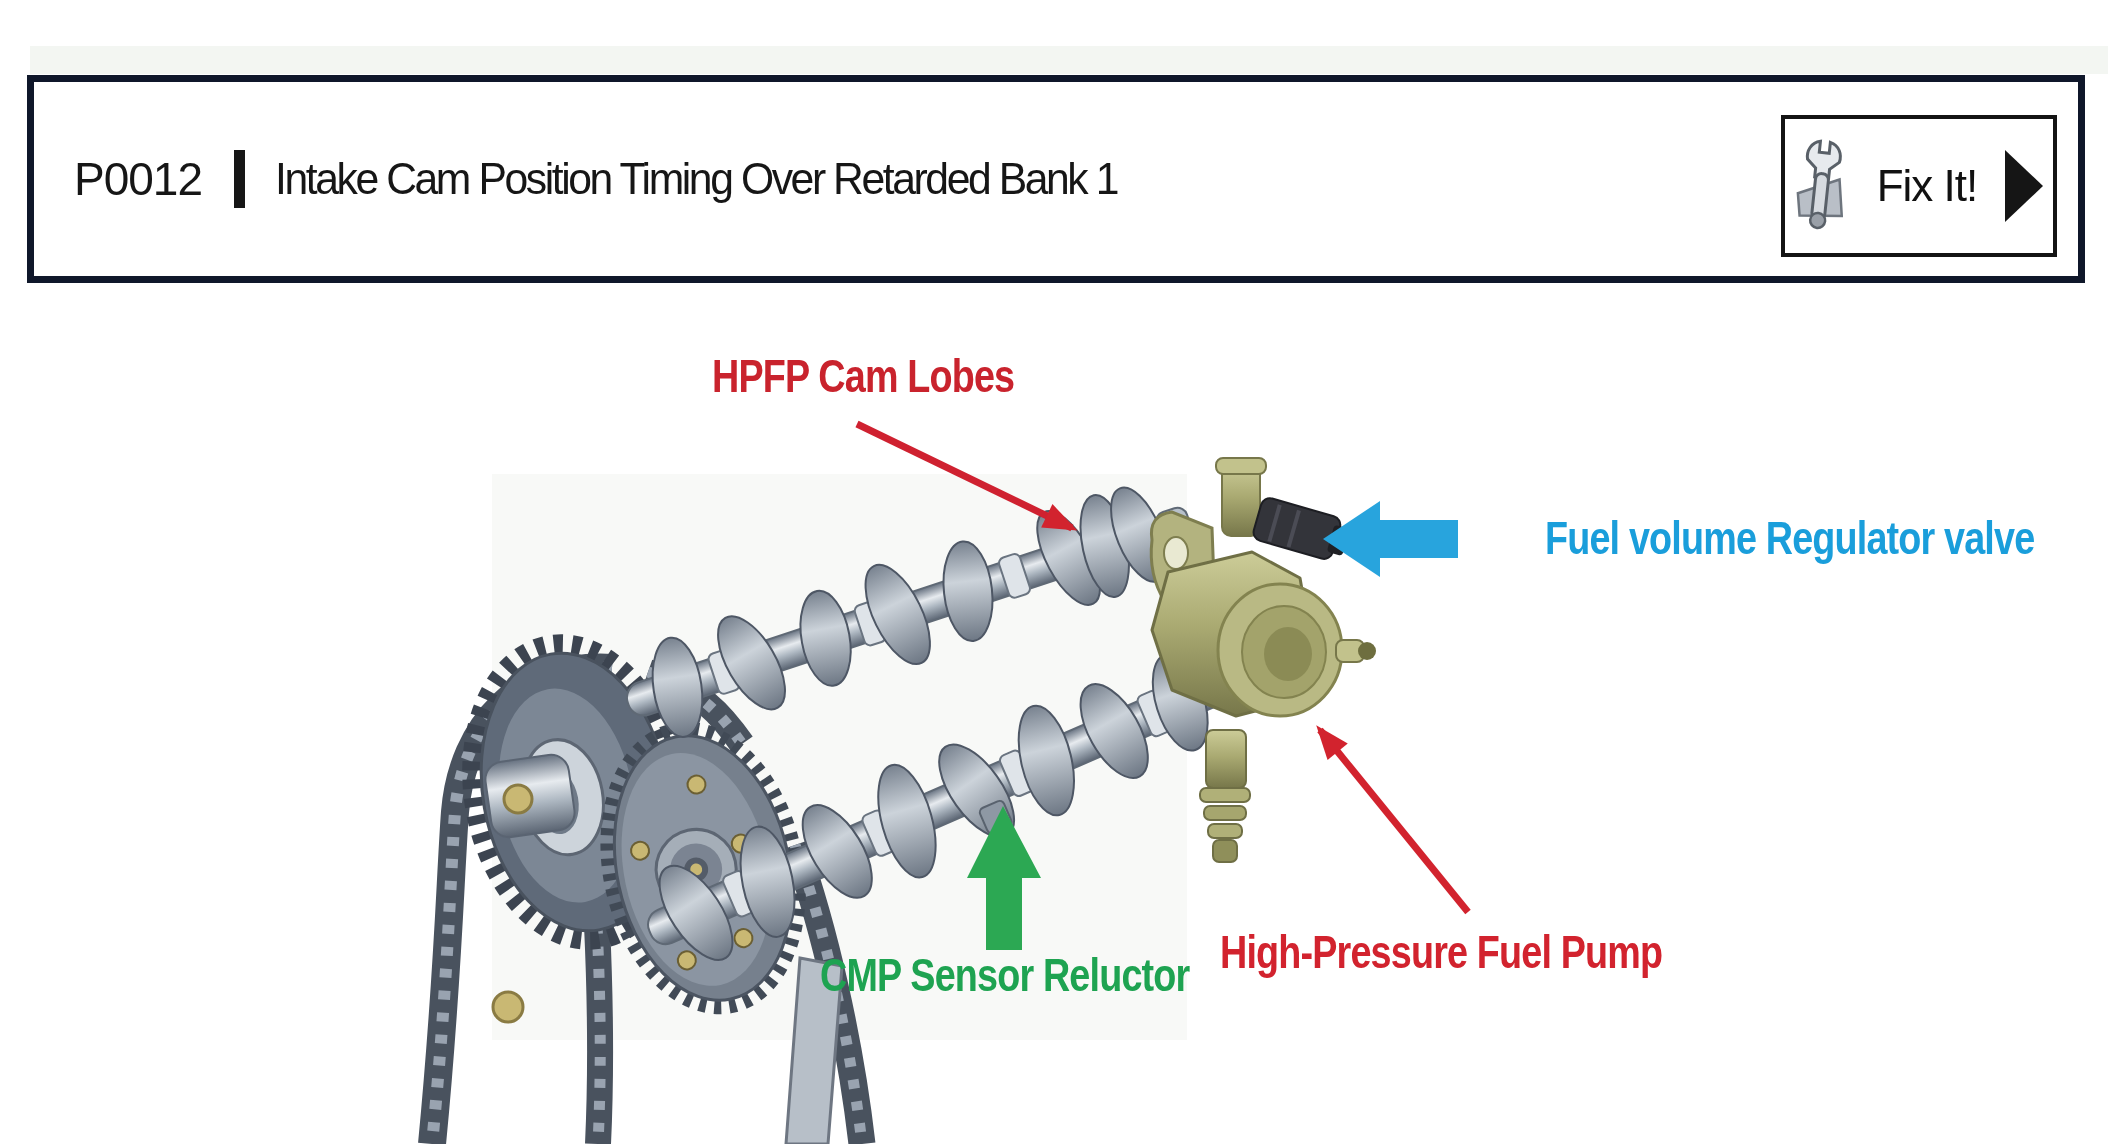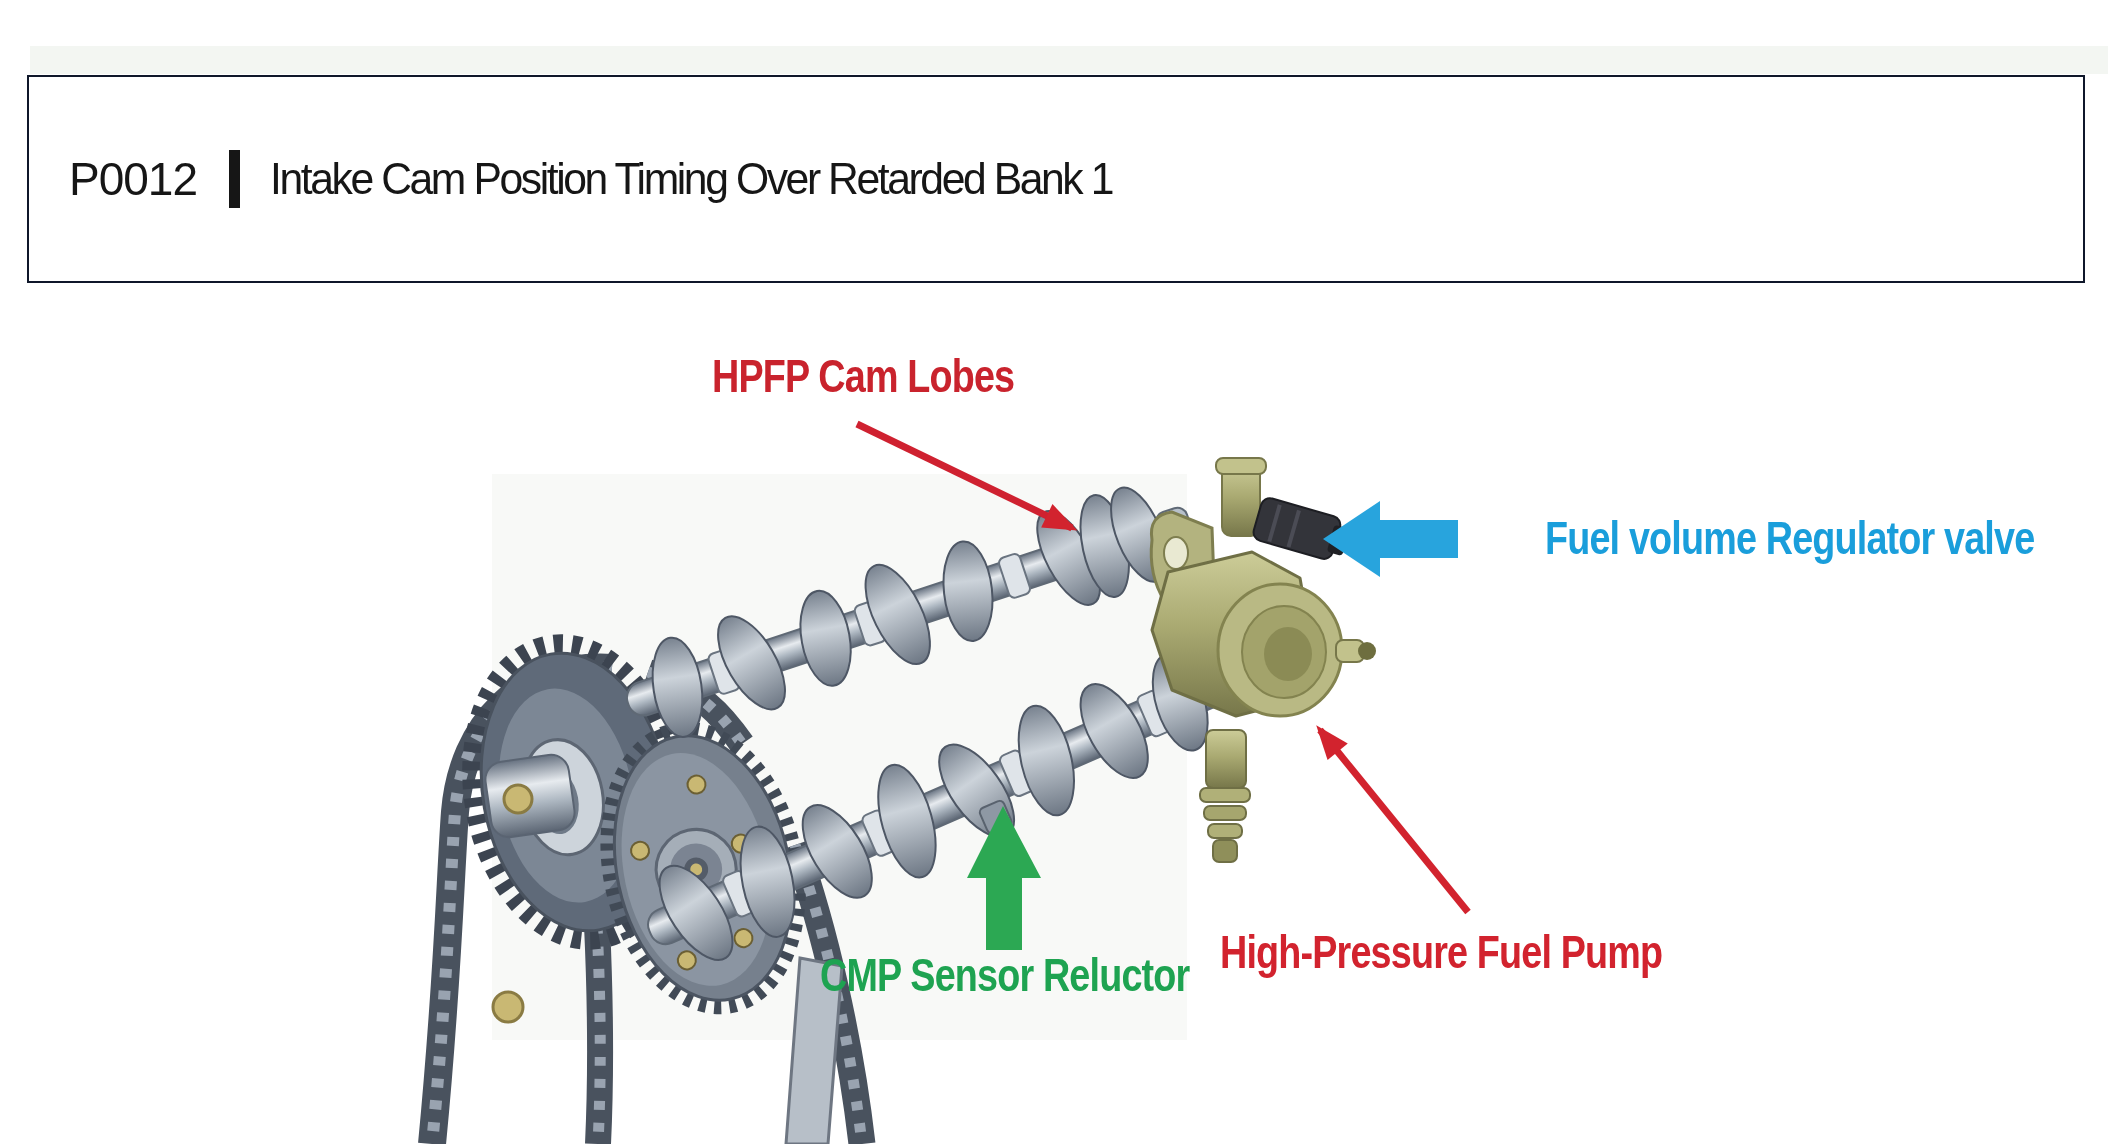--- a/index.html
+++ b/index.html
@@ -1,21 +1,21 @@
 <!DOCTYPE html>
 <html><head>
 <meta charset="utf-8">
 <style>
   html,body{margin:0;padding:0;background:#ffffff;}
   #stage{position:relative;width:2112px;height:1144px;background:#ffffff;overflow:hidden;
          font-family:"Liberation Sans",sans-serif;}
   .faint-band{position:absolute;left:30px;top:46px;width:2078px;height:28px;background:#f3f6f2;}
   
   .header-box{position:absolute;left:27px;top:75px;width:2058px;height:208px;
-              box-sizing:border-box;border:2px solid #0f172a;background:#ffffff;
+              box-sizing:border-box;border:7px solid #0f172a;background:#ffffff;
               display:flex;align-items:center;}
   .dtc-code{margin-left:40px;font-size:46px;color:#161616;letter-spacing:-1px;white-space:nowrap;}
   .dtc-sep{width:11px;height:58px;background:#161616;margin:0 30px 0 32px;flex:none;}
   .dtc-title{font-size:44px;color:#161616;letter-spacing:-2.5px;white-space:nowrap;
              transform:scale(0.97,1);transform-origin:left center;}
   .fix-btn{position:absolute;right:21px;top:33px;width:276px;height:142px;box-sizing:border-box;
            border:4px solid #141414;background:#ffffff;display:flex;align-items:center;
            justify-content:center;gap:20px;cursor:pointer;}
   .fix-label{font-size:44px;color:#111;letter-spacing:-1px;white-space:nowrap;}
   .play-tri{width:0;height:0;border-top:36px solid transparent;border-bottom:36px solid transparent;
@@ -35,20 +35,34 @@
 
 <div id="stage">
 
   <div class="faint-band"></div>
 
   <div class="header-box">
     <span class="dtc-code">P0012</span>
     <span class="dtc-sep"></span>
     <span class="dtc-title">Intake Cam Position Timing Over Retarded Bank 1</span>
 
+    <div class="fix-btn">
+      <span>
+        <svg width="62" height="96" viewBox="0 0 62 96" style="position:static">
+          <g transform="rotate(6 30 48)">
+            <polygon points="4,60 44,42 50,78 8,82" fill="#b9bfc7" stroke="#6e757e" stroke-width="2.5"></polygon>
+            <path d="M21,6 C12,8 8,17 10,25 L19,33 L19,42 L33,42 L33,33 L42,25 C44,17 40,8 31,6 L31,17 L21,17 Z" fill="#e7eaee" stroke="#596068" stroke-width="3"></path>
+            <rect x="20" y="38" width="13" height="46" rx="6" fill="#d7dbe0" stroke="#596068" stroke-width="3"></rect>
+            <circle cx="26.5" cy="85" r="7.5" fill="#9aa0a8" stroke="#596068" stroke-width="2.5"></circle>
+          </g>
+        </svg>
+      </span>
+      <span class="fix-label">Fix It!</span>
+      <span class="play-tri"></span>
+    </div>
   </div>
 
   <svg width="2112" height="1144" viewBox="0 0 2112 1144">
     <defs>
       <linearGradient id="gradSteelV" x1="0" y1="0" x2="0" y2="1">
         <stop offset="0" stop-color="#667180"></stop>
           <stop offset="0.35" stop-color="#e7ebef"></stop>
         <stop offset="0.6" stop-color="#aeb8c2"></stop>
           <stop offset="1" stop-color="#5a6472"></stop>
       </linearGradient>

